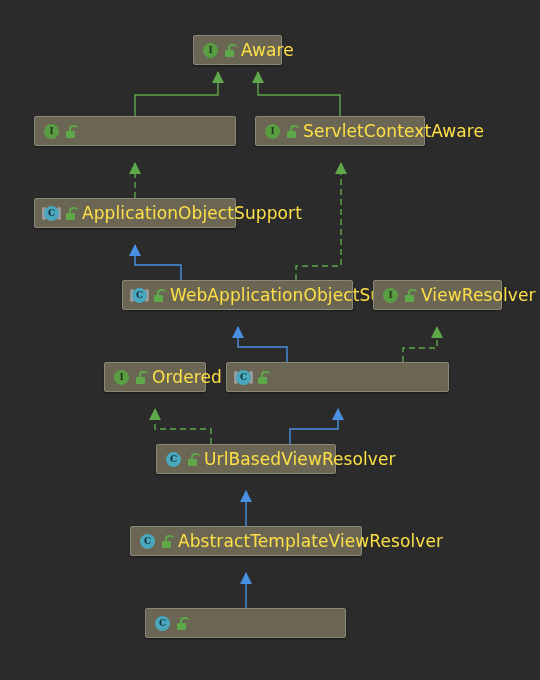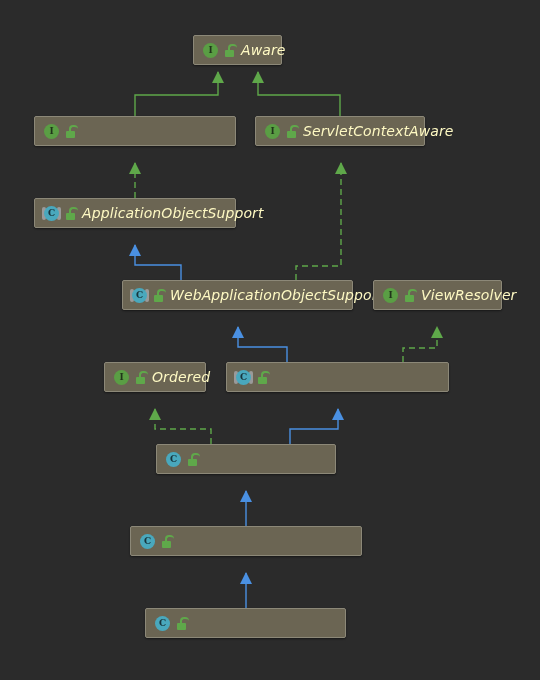--- a/index.html
+++ b/index.html
@@ -30,26 +30,25 @@
     align-items: center;
     background: #6b6553;
     border: 1px solid #8c8878;
     border-radius: 2px;
     height: 30px;
     padding: 0 10px 0 8px;
     box-shadow: 0 1px 2px rgba(0,0,0,0.45);
     white-space: nowrap;
   }
   .node-label {
-    color: #fef9c3;
-    font-size: 14px;
+    color: #fde047;
+    font-size: 17px;
     letter-spacing: 0.1px;
     line-height: 1;
     padding-left: 5px;
-    font-style: italic;
   }
 
   
   .type-icon {
     position: relative;
     width: 17px;
     height: 17px;
     flex: 0 0 17px;
     display: flex;
     align-items: center;
@@ -250,29 +249,31 @@
       </span>
     </div>
     <div class="node" style="left: 156px; top: 444px; width: 180px;">
       <span class="type-icon cls">
         <span class="disc">C</span>
       </span>
       <span class="lock-icon">
         <span class="shackle"></span>
         <span class="body"></span>
       </span>
+      <span class="node-label">UrlBasedViewResolver</span>
     </div>
     <div class="node" style="left: 130px; top: 526px; width: 232px;">
       <span class="type-icon cls">
         <span class="disc">C</span>
       </span>
       <span class="lock-icon">
         <span class="shackle"></span>
         <span class="body"></span>
       </span>
+      <span class="node-label">AbstractTemplateViewResolver</span>
     </div>
     <div class="node" style="left: 145px; top: 608px; width: 201px;">
       <span class="type-icon cls">
         <span class="disc">C</span>
       </span>
       <span class="lock-icon">
         <span class="shackle"></span>
         <span class="body"></span>
       </span>
     </div>

